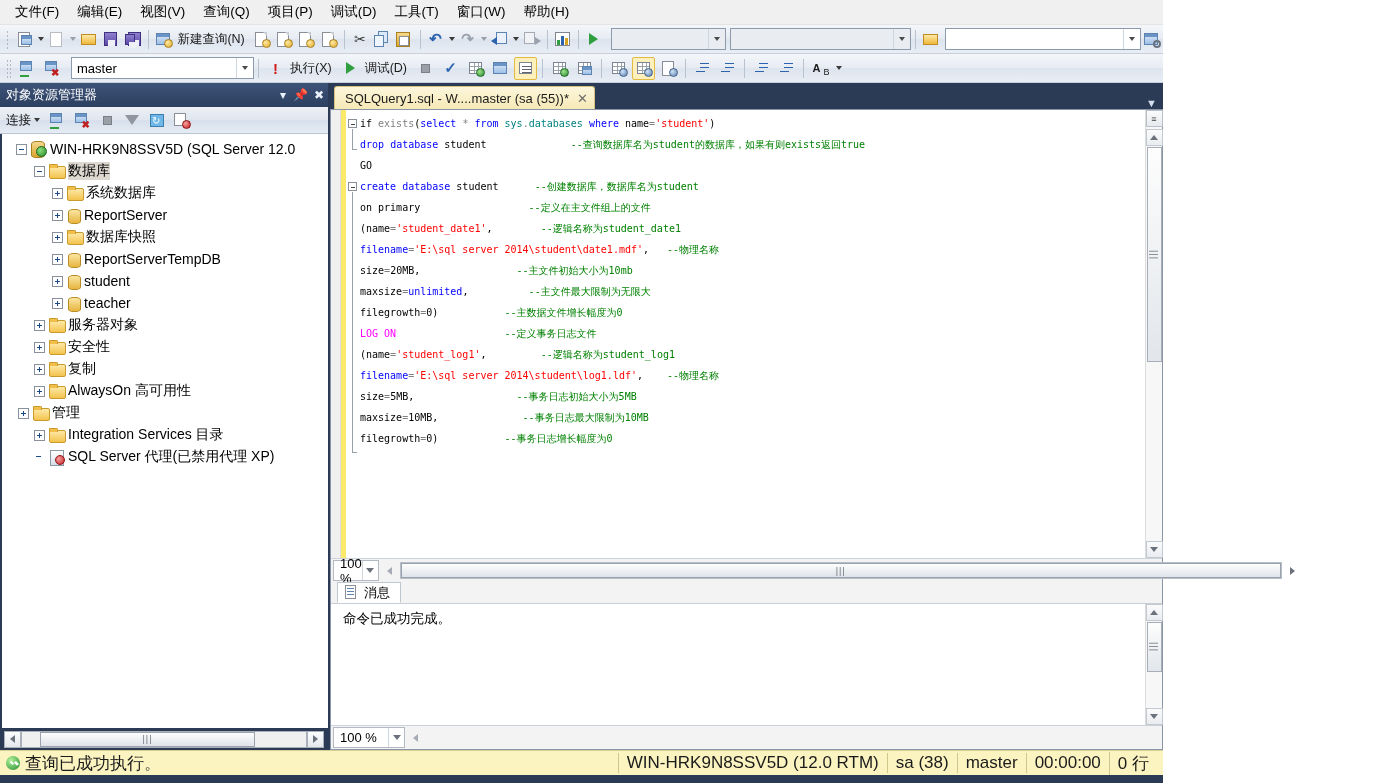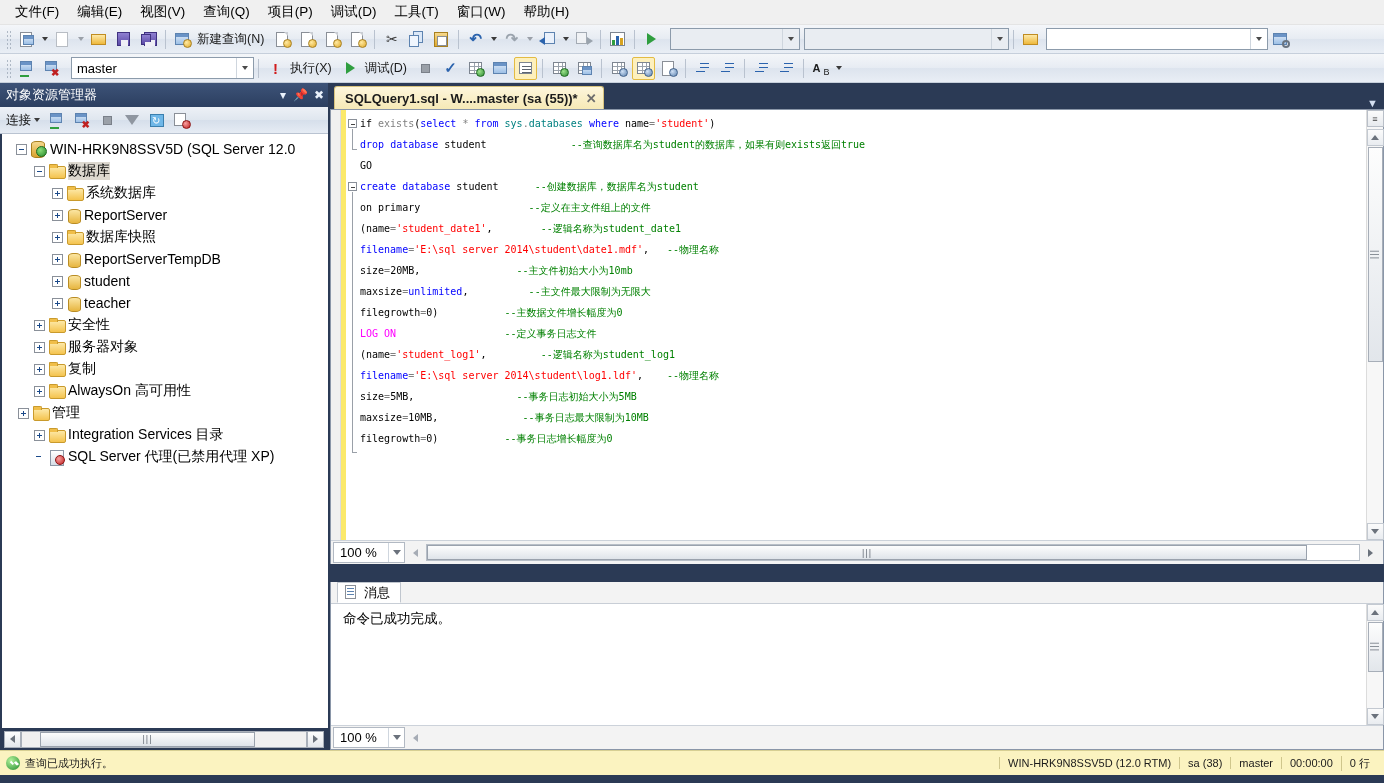--- a/index.html
+++ b/index.html
@@ -3,21 +3,21 @@
 <meta charset="utf-8">
 <style>
   * { box-sizing: border-box; margin: 0; padding: 0; }
   html, body {
     width: 1384px; height: 783px;
     font-family: "Liberation Sans", sans-serif;
     font-size: 12px;
     background: #ffffff;
     overflow: hidden;
   }
-  .app { position: relative; width: 1384px; height: 783px; display: flex; flex-direction: column; }
+  .app { position: relative; width: 1163px; height: 783px; display: flex; flex-direction: column; }
 
   
   .menubar {
     height: 25px; background: #f0f0f0;
     display: flex; align-items: center; padding-left: 6px;
     border-bottom: 1px solid #e4e4e4;
     flex: 0 0 25px;
   }
   .menubar .mi {
     padding: 3px 9px; font-size: 13.5px; color: #000; white-space: nowrap; cursor: default;
@@ -124,21 +124,21 @@
   
   .right { flex: 1; display: flex; flex-direction: column; min-width: 0; background: #2b3a55; }
   .tabstrip {
     height: 26px; display: flex; align-items: flex-end; flex: 0 0 26px;
     background: #2b3a55; padding-left: 4px; position: relative;
   }
   .doctab {
     height: 23px; display: flex; align-items: center; padding: 0 6px 0 10px;
     background: linear-gradient(to bottom,#fdf6dc,#f6e9b6);
     border: 1px solid #d8c37e; border-bottom: none; border-radius: 3px 3px 0 0;
-    font-size: 13px; color: #1b1b1b; cursor: default; white-space: nowrap; font-weight: bold;
+    font-size: 13px; color: #1b1b1b; cursor: default; white-space: nowrap;
   }
   .doctab .x { margin-left: 8px; color: #6d6d6d; font-size: 13px; cursor: default; }
   .tabstrip .tright { margin-left: auto; display: flex; align-items: center; padding-right: 6px; }
   .tabstrip .tcaret { color: #d4dff0; font-size: 11px; cursor: default; }
 
   .editorwrap { flex: 1; display: flex; flex-direction: column; min-height: 0;
      border: 1px solid #8a96a8; border-bottom: none; background: #fff; }
   .editor { flex: 1; display: flex; min-height: 0; position: relative; background: #fff; }
   .ed-ind { width: 10px; background: #f0f0f0; border-right: 1px solid #dcdcdc; flex: 0 0 10px; }
   .ed-change { width: 5px; background: #fbe96a; flex: 0 0 5px; }
@@ -181,34 +181,34 @@
   .zoomsel { width: 72px; height: 21px; margin-left: 2px; background: #fff; border: 1px solid #b2b9c3;
      display: flex; align-items: center; cursor: default; }
   .zoomsel .zv { flex:1; text-align:left; padding-left:6px; font-size: 13px; }
   .hs-area { flex: 1; display: flex; align-items: center; height: 19px; padding-right: 2px; }
   .hs-track2 { flex:1; height:17px; background:#fff; border:1px solid #b7bec7; display:flex; align-items:center; }
   .hs-thumb2 { height: 15px; background: linear-gradient(to bottom,#fdfdfd,#dfe4ea); border:1px solid #9aa2ad;
      display:flex; align-items:center; justify-content:center; cursor:default; }
 
   
   .results { flex: 0 0 168px; display: flex; flex-direction: column;
-      border: 1px solid #8a96a8; border-top: none; background: #000000; margin-top: 18px; }
+      border: 1px solid #8a96a8; border-top: none; background: #000000; }
   .res-tabs { height: 22px; display: flex; align-items: flex-end; flex: 0 0 22px;
       background: #f3f3f3; border-bottom: 1px solid #c8ced6; padding-left: 6px; }
   .res-tab { height: 21px; display: flex; align-items: center; padding: 0 10px 0 6px;
       background: #fff; border: 1px solid #c0c6ce; border-bottom: 1px solid #fff;
       font-size: 13px; cursor: default; }
   .res-body { flex: 1; display: flex; background: #fff; }
   .res-text { flex: 1; padding: 6px 0 0 12px; font-size: 13.5px; color: #000;
       font-family: "DejaVu Sans Mono", monospace; }
 
   
   .statusbar {
     height: 25px; display: flex; align-items: center; flex: 0 0 25px;
-    background: #fbf3c0; border-top: 1px solid #d7cf93; font-size: 11px; color: #1b1b1b;
+    background: #fbf3c0; border-top: 1px solid #d7cf93; font-size: 17px; color: #1b1b1b;
   }
   .sb-ok { width: 14px; height: 14px; border-radius: 50%; margin: 0 5px 0 6px;
     background: radial-gradient(circle at 35% 32%, #b3f29a, #1f8a2e); position: relative; flex: 0 0 14px; }
   .sb-ok:after { content:""; position:absolute; left:3.5px; top:6px; width:4px; height:1.8px; background:#fff;
      transform: rotate(45deg); box-shadow: 3.2px -2.6px 0 0 #fff, 3.8px -3.2px 0 0 #fff; }
   .sb-seg { padding: 0 8px; border-left: 1px solid #cfc68c; white-space: nowrap; cursor: default; }
   .sb-spacer { flex: 1; }
   .sb-foot { height: 8px; background: #2b3a55; flex: 0 0 8px; }
 
   
@@ -649,27 +649,27 @@
 
         <div class="node" style="padding-left:50px">
           <span class="exp plus"></span>
           <span class="ic-db"></span>
           <span class="lbl">teacher</span>
         </div>
 
         <div class="node" style="padding-left:32px">
           <span class="exp plus"></span>
           <span class="ic-folder"></span>
+          <span class="lbl">服务器对象</span>
+        </div>
+
+        <div class="node" style="padding-left:32px">
+          <span class="exp plus"></span>
+          <span class="ic-folder"></span>
           <span class="lbl">安全性</span>
-        </div>
-
-        <div class="node" style="padding-left:32px">
-          <span class="exp plus"></span>
-          <span class="ic-folder"></span>
-          <span class="lbl">服务器对象</span>
         </div>
 
         <div class="node" style="padding-left:32px">
           <span class="exp plus"></span>
           <span class="ic-folder"></span>
           <span class="lbl">复制</span>
         </div>
 
         <div class="node" style="padding-left:32px">
           <span class="exp plus"></span>

